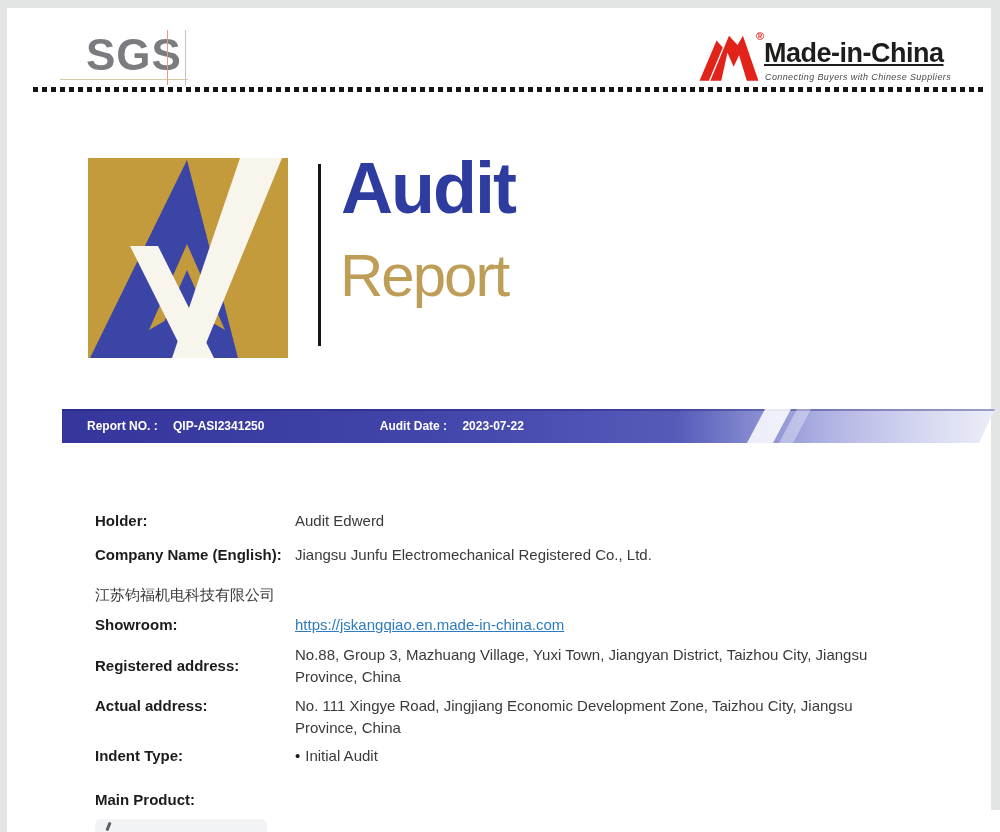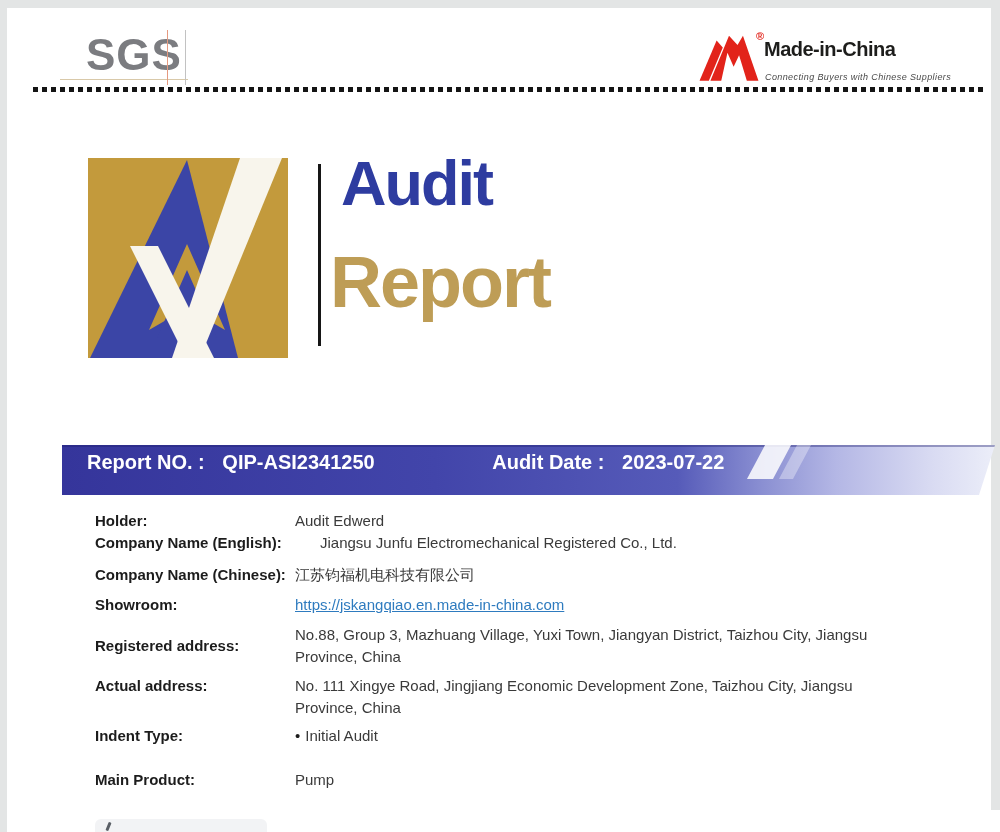--- a/index.html
+++ b/index.html
@@ -19,43 +19,43 @@
   
   .sgs{position:absolute;left:86px;top:33px;font-size:44px;font-weight:bold;
        color:#7B7C80;letter-spacing:1px;line-height:1;}
   .sgs-hline{position:absolute;left:60px;top:79px;width:128px;height:1px;background:#D9C9A9;}
   .sgs-vline-red{position:absolute;left:167px;top:30px;width:1px;height:55px;background:#E59A80;}
   .sgs-vline-gray{position:absolute;left:185px;top:30px;width:1px;height:55px;background:#C2C2C2;}
 
   .mic{position:absolute;left:698px;top:30px;width:250px;height:56px;}
   .mic-m{position:absolute;left:0;top:4px;width:62px;height:50px;}
   .mic-reg{position:absolute;left:58px;top:0;color:var(--micRed);font-size:11px;font-weight:bold;}
-  .mic-name{position:absolute;left:66px;top:8px;font-size:20px;font-weight:bold;color:#1D1D1B;
-            letter-spacing:-0.5px;white-space:nowrap;}
+  .mic-name{position:absolute;left:66px;top:8px;font-size:27px;font-weight:bold;color:#1D1D1B;
+            letter-spacing:-0.5px;white-space:nowrap;text-decoration:underline;}
   .mic-tagline{position:absolute;left:67px;top:42px;font-size:9px;color:#4A4A4A;
                letter-spacing:0.4px;white-space:nowrap;font-style:italic;}
 
   .dashes{position:absolute;left:33px;top:87px;width:952px;height:5px;
           background:repeating-linear-gradient(90deg,#141414 0 5px,transparent 5px 9px);}
 
   
   .av-logo{position:absolute;left:88px;top:158px;width:200px;height:200px;}
   .hero-divider{position:absolute;left:318px;top:164px;width:3px;height:182px;background:#161616;}
-  .hero-title-1{position:absolute;left:341px;top:152px;font-size:63px;font-weight:bold;
+  .hero-title-1{position:absolute;left:341px;top:152px;font-size:72px;font-weight:bold;
                 color:var(--titleBlue);line-height:1;letter-spacing:-2px;}
-  .hero-title-2{position:absolute;left:330px;top:246px;font-size:72px;font-weight:bold;
+  .hero-title-2{position:absolute;left:340px;top:246px;font-size:60px;font-weight:normal;
                 color:var(--titleGold);line-height:1;letter-spacing:-2px;}
 
   
-  .banner{position:absolute;left:62px;top:409px;width:933px;height:50px;
+  .banner{position:absolute;left:62px;top:409px;width:933px;height:34px;
           background:linear-gradient(90deg,#35359B 0%,#4245AA 40%,#565BB9 66%,#8A8FD2 75%,
                      #B4B7E5 83%,#D8DAF2 93%,#ECEEF9 100%);
           clip-path:polygon(0 0,100% 0,calc(100% - 16px) 100%,0 100%);
           box-shadow:inset 0 2px 0 rgba(28,28,110,0.38);
-          color:#fff;font-size:20px;font-weight:600;line-height:34px;white-space:nowrap;margin-top:36px;}
+          color:#fff;font-size:12px;font-weight:600;line-height:34px;white-space:nowrap;}
   .banner .slash-bright{position:absolute;left:694px;top:0;width:26px;height:34px;
           background:rgba(255,255,255,0.85);transform:skewX(-28deg);}
   .banner .slash-soft{position:absolute;left:726px;top:0;width:14px;height:34px;
           background:rgba(255,255,255,0.35);transform:skewX(-28deg);}
   .banner .lbl1{margin-left:25px;}
   .banner .val1{margin-left:12px;}
   .banner .lbl2{margin-left:112px;}
   .banner .val2{margin-left:12px;}
 
   
@@ -112,32 +112,31 @@
 <div class="banner">
   <span class="lbl1">Report NO. :</span>
   <span class="val1">QIP-ASI2341250</span>
   <span class="lbl2">Audit Date :</span>
   <span class="val2">2023-07-22</span>
   <div class="slash-bright"></div>
   <div class="slash-soft"></div>
 </div>
 
 <div class="details" id="rows">
-  <div class="row" style="margin-bottom: 0;">
+  <div class="row" style="margin-bottom: 12px;">
     <div class="lbl">Holder:</div>
     <div class="val">Audit Edwerd</div>
   </div>
 
-  <div class="row" style="margin-bottom: 10px; gap: 25px;">
+  <div class="row" style="margin-bottom: 18px;">
     <div class="lbl">Company Name (English):</div>
     <div class="val">Jiangsu Junfu Electromechanical Registered Co., Ltd.</div>
   </div>
 
   <div class="row" style="margin-bottom: 8px;">
-    <div class="lbl">Company Name (Chinese):</div>
     <div class="val">江苏钧福机电科技有限公司</div>
   </div>
 
   <div class="row" style="margin-bottom: 8px;">
     <div class="lbl">Showroom:</div>
     <div class="val"><a href="#">https://jskangqiao.en.made-in-china.com</a></div>
   </div>
 
   <div class="row" style="margin-bottom: 7px; align-items: center;">
     <div class="lbl">Registered address:</div>
@@ -149,19 +148,18 @@
     <div class="val">No. 111 Xingye Road, Jingjiang Economic Development Zone, Taizhou City, Jiangsu Province, China</div>
   </div>
 
   <div class="row" style="margin-bottom: 22px;">
     <div class="lbl">Indent Type:</div>
     <div class="val"><span class="bullet">•</span>Initial Audit</div>
   </div>
 
   <div class="row" style="margin-bottom: 14px;">
     <div class="lbl">Main Product:</div>
-    <div class="val">Pump</div>
   </div>
 </div>
 
 <div class="stamp-partial">
   <div class="stamp-mark"></div>
 </div>
 
 </body></html>

